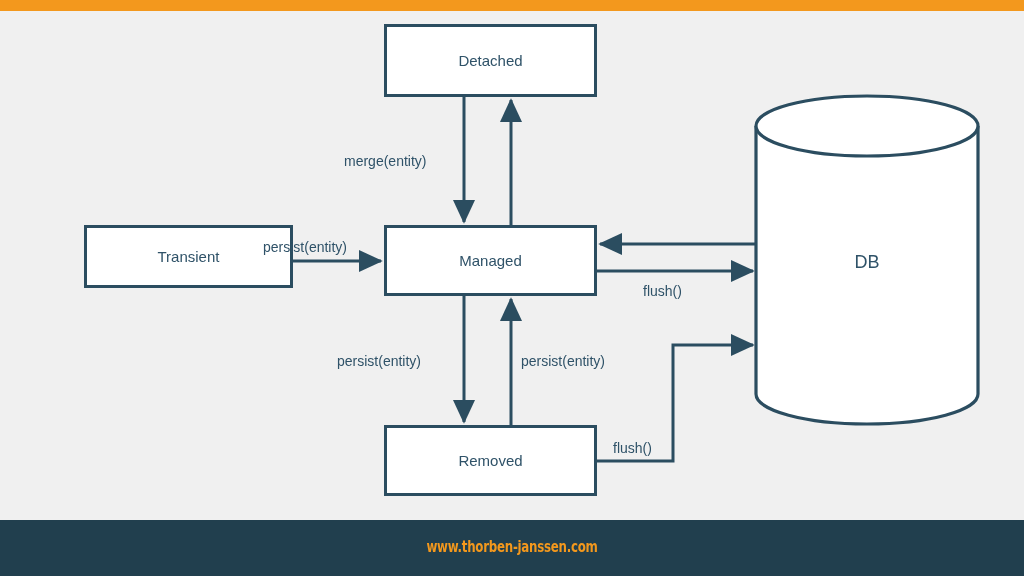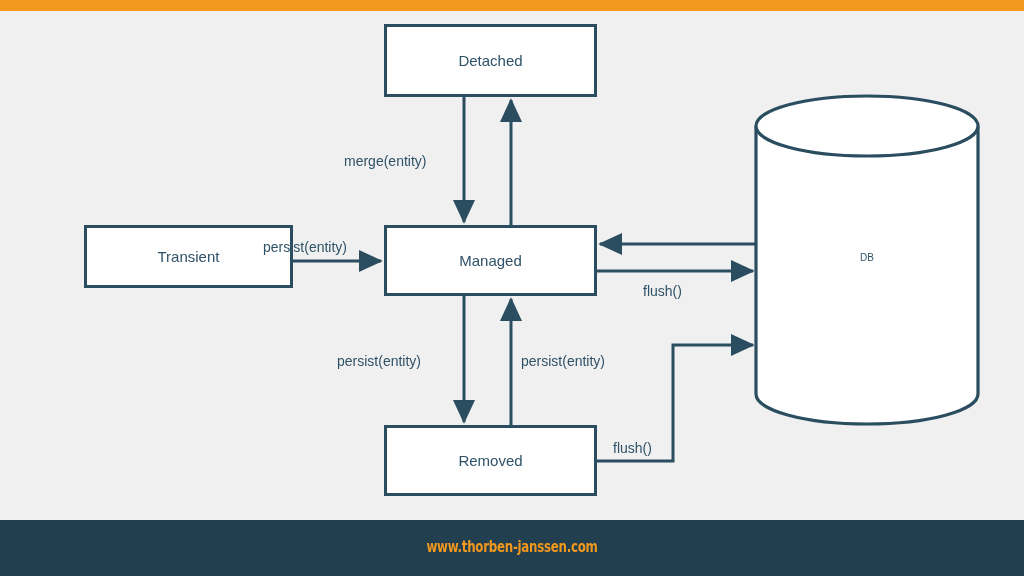--- a/index.html
+++ b/index.html
@@ -64,21 +64,21 @@
     position: absolute;
     left: 753px; top: 94px;
     width: 228px; height: 332px;
   }
   #db-label {
     position: absolute;
     left: 753px; top: 252px;
     width: 228px;
     text-align: center;
     color: #2f5268;
-    font-size: 10px;
+    font-size: 18px;
   }
   #edges-layer {
     position: absolute;
     left: 0; top: 0;
     width: 1024px; height: 576px;
   }
   .edge-label {
     position: absolute;
     color: #2f5268;
     font-size: 14px;

